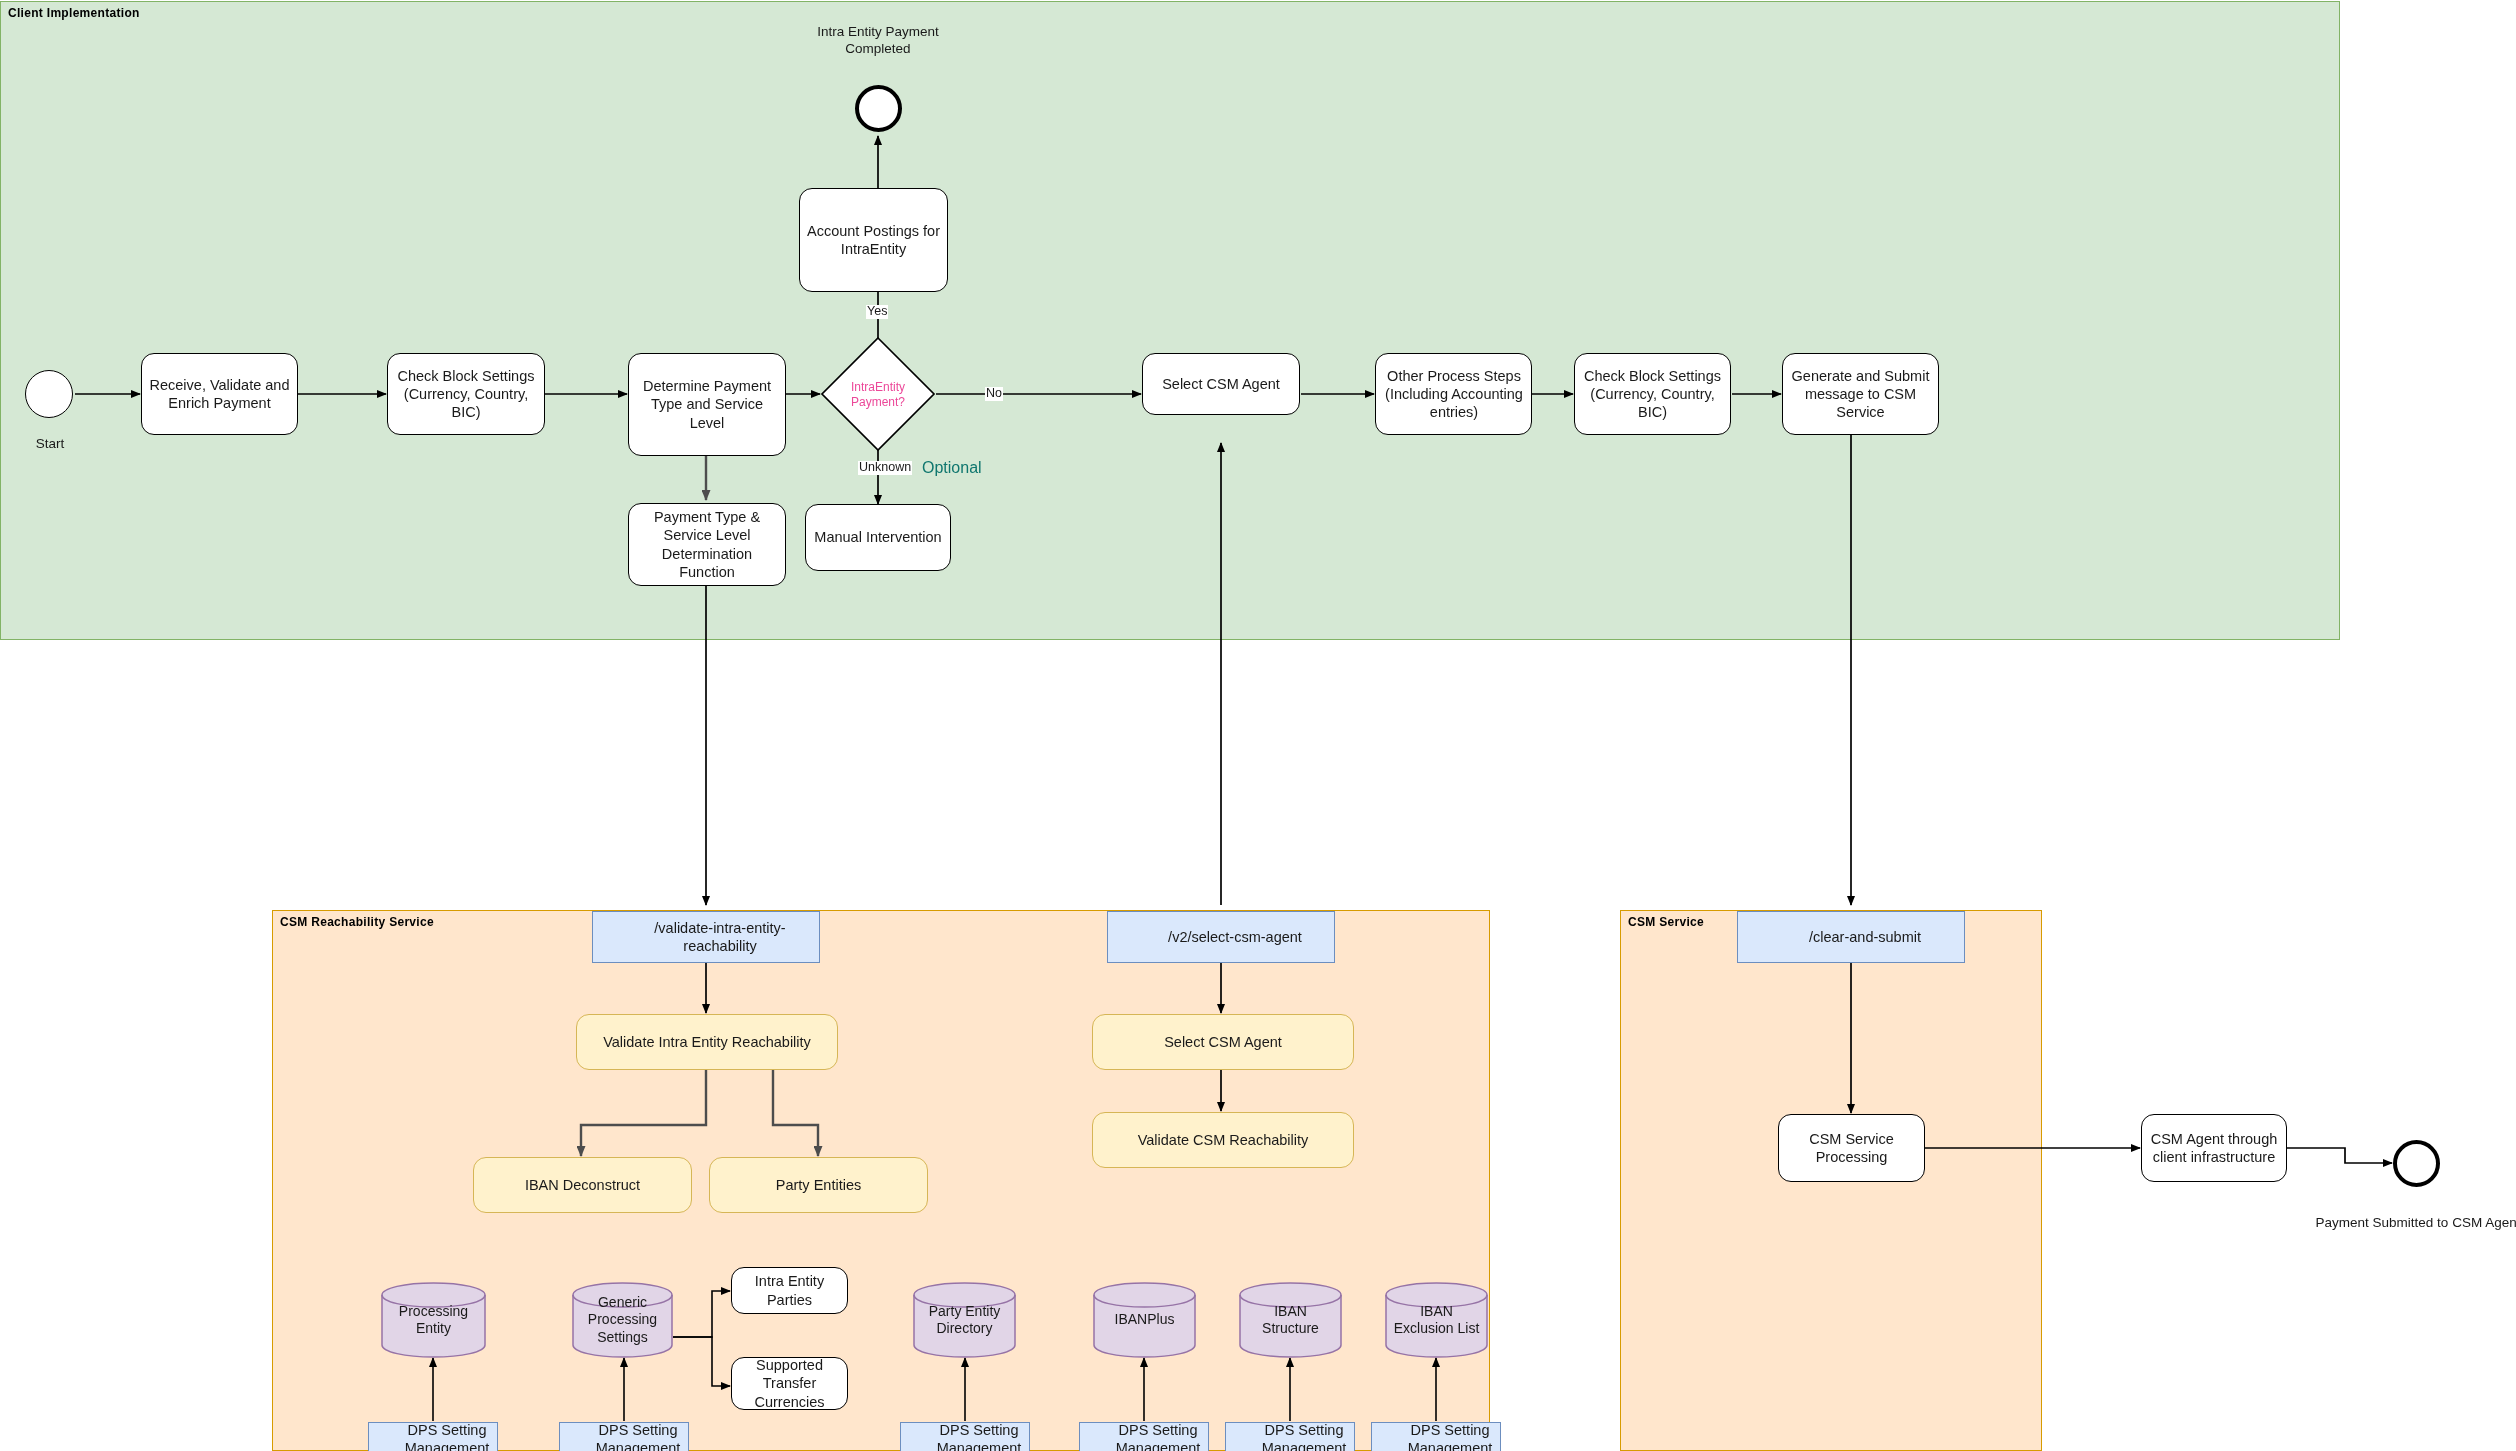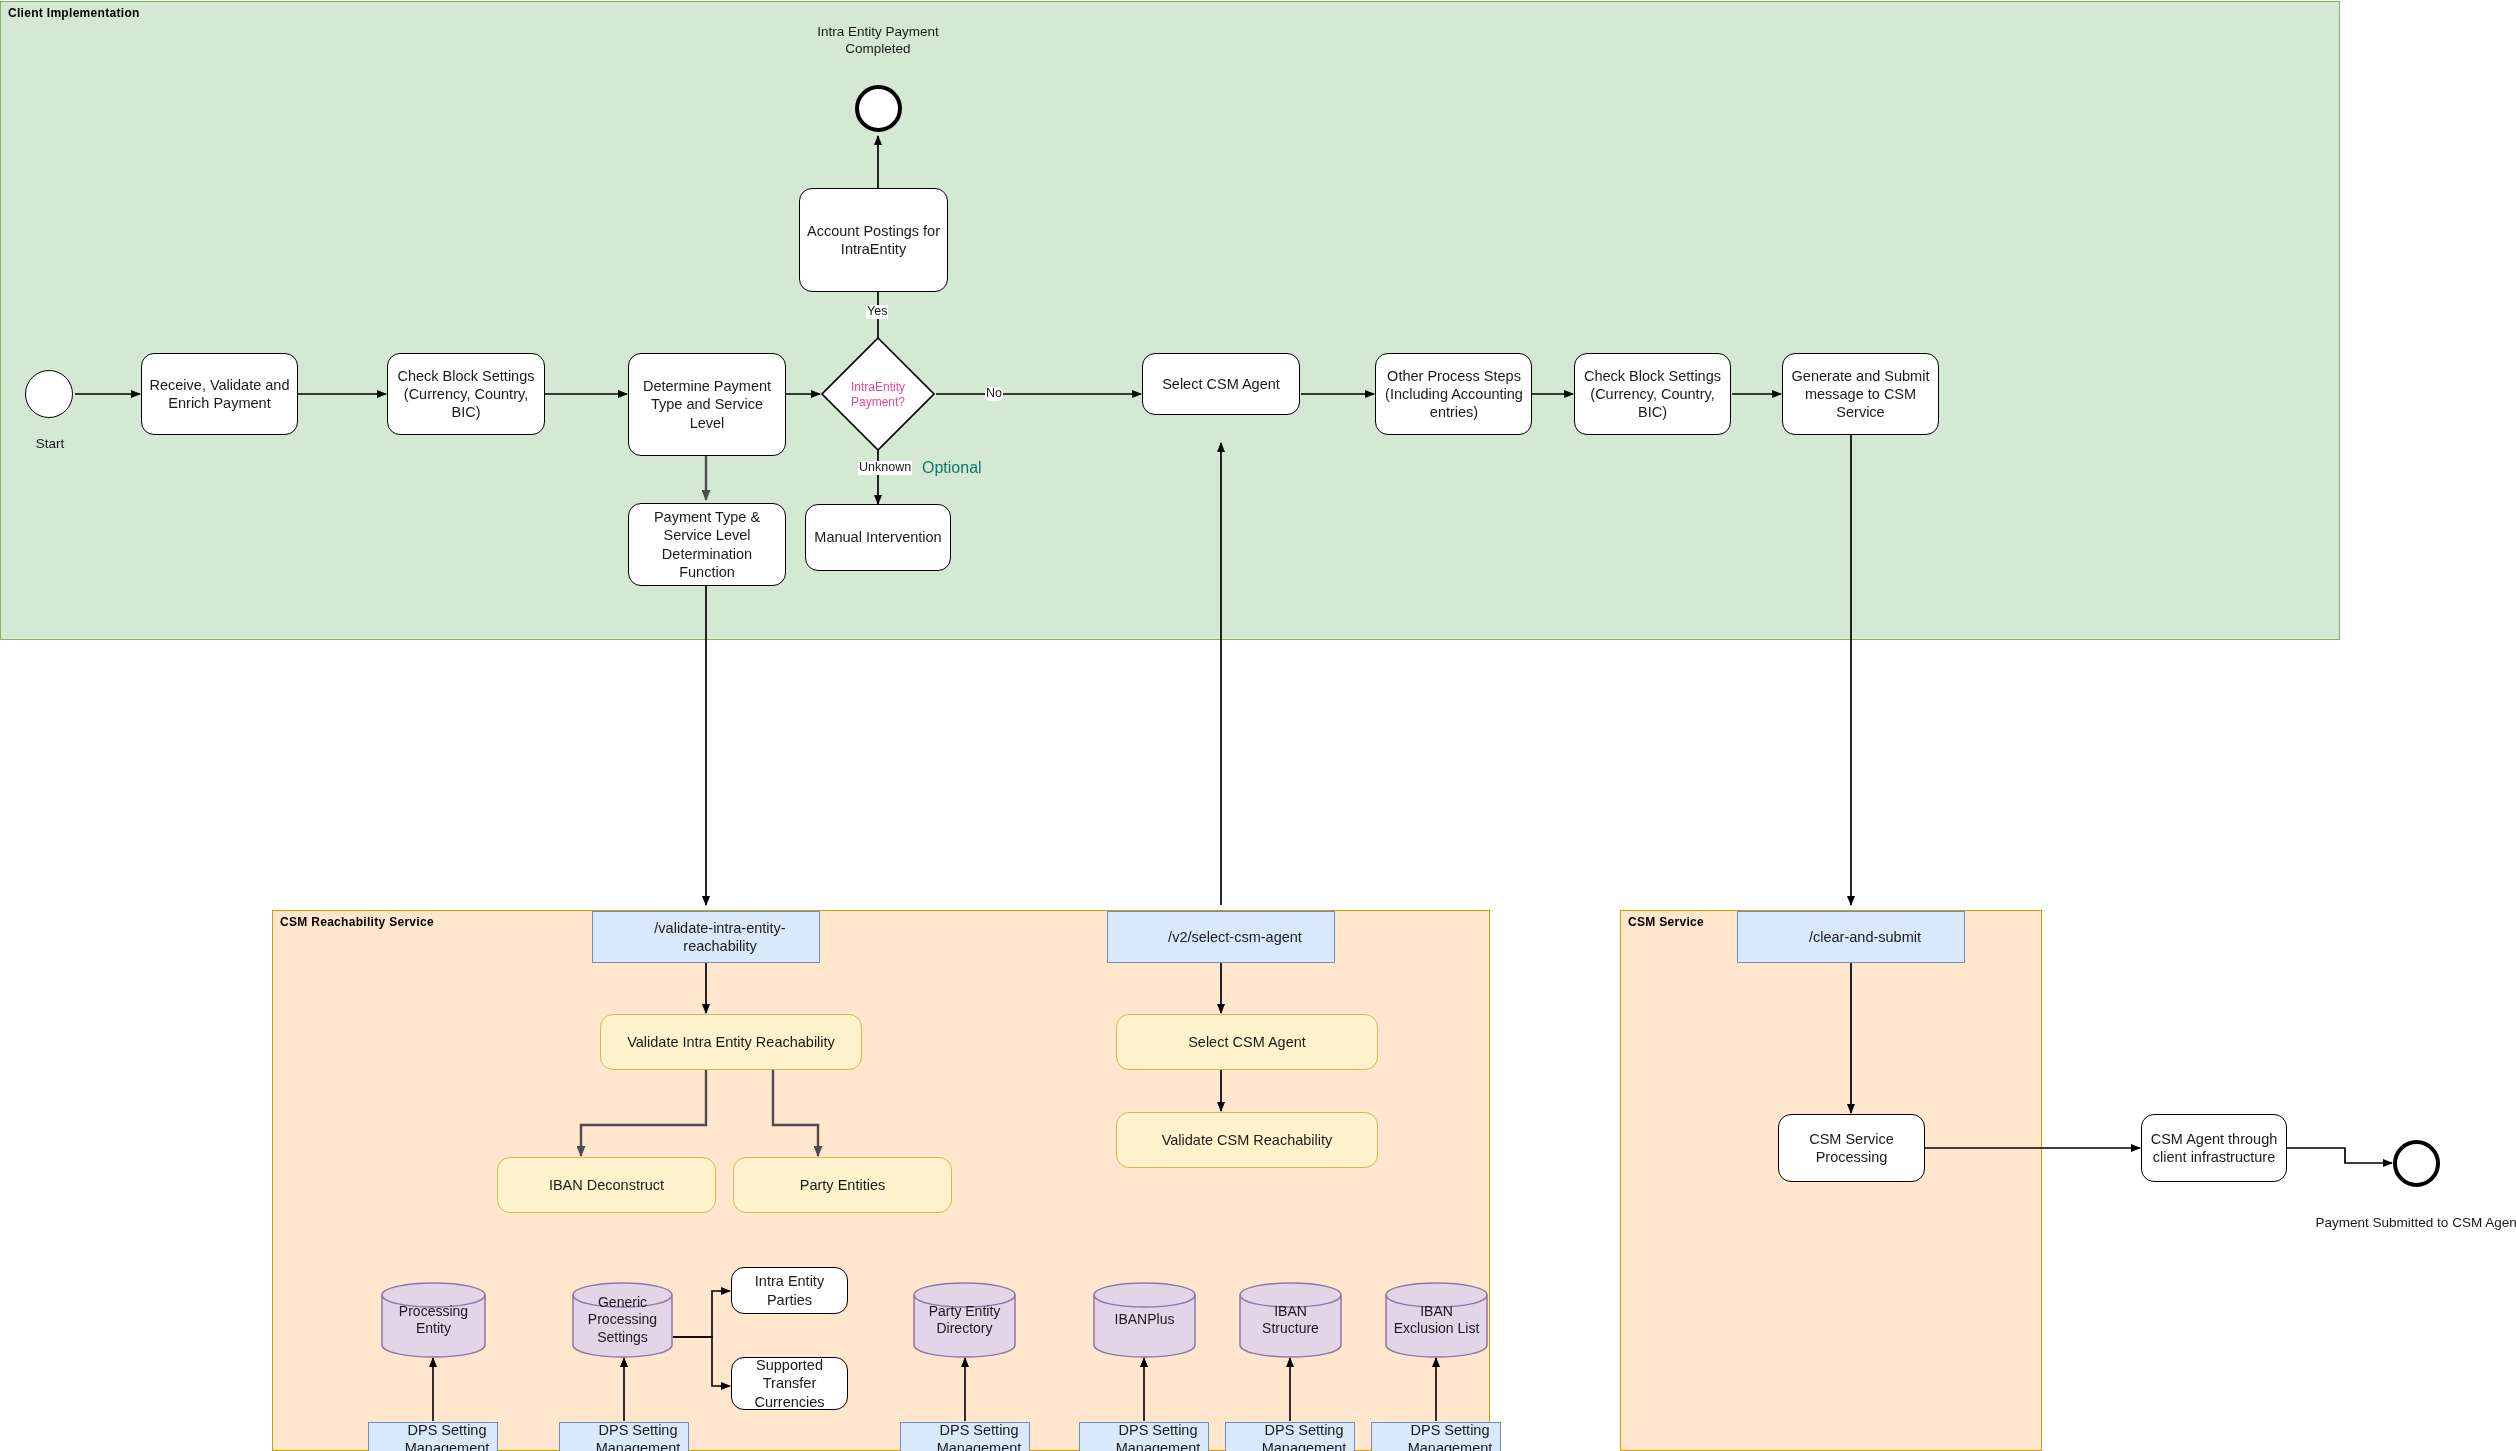--- a/index.html
+++ b/index.html
@@ -6,21 +6,21 @@
   body{font-family:"Liberation Sans",sans-serif;}
   #canvas{position:relative;width:2516px;height:1451px;overflow:hidden;background:#fff;}
 
   
   .pool{position:absolute;box-sizing:border-box;}
   .pool-title{position:absolute;font-size:12px;color:#000;font-weight:600;letter-spacing:.3px;white-space:nowrap;}
 
   
   .node{position:absolute;box-sizing:border-box;display:flex;align-items:center;justify-content:center;text-align:center;font-size:14.5px;line-height:1.25;color:#1a1a1a;padding:2px 6px;}
   .task{background:#ffffff;border:1.6px solid #000000;border-radius:13px;}
-  .task-y{background:#fff2cc;border:1.6px solid #d6b656;border-radius:13px;margin-left:24px;}
+  .task-y{background:#fff2cc;border:1.6px solid #d6b656;border-radius:13px;}
   .api{background:#dae8fc;border:1.4px solid #6c8ebf;border-radius:0;padding-left:34px;}
   .gateway{position:absolute;box-sizing:border-box;}
   .gw-label{position:absolute;display:flex;align-items:center;justify-content:center;text-align:center;font-size:12px;line-height:1.25;color:#ec4899;}
 
   
   .ev{position:absolute;border-radius:50%;background:#ffffff;box-sizing:border-box;}
   .ev-start{border:1.7px solid #000;}
   .ev-end{border:4px solid #000;}
   .ev-cap{position:absolute;font-size:13.5px;color:#1a1a1a;text-align:center;line-height:1.25;white-space:nowrap;}
 
@@ -149,21 +149,21 @@
 
   <div class="node task" style="left:1142px;top:353px;width:158px;height:62px;">Select CSM Agent</div>
 
   <div class="node task" style="left:1375px;top:353px;width:157px;height:82px;padding-left:7px;">Other Process Steps (Including Accounting entries)</div>
 
   <div class="node task" style="left:1574px;top:353px;width:157px;height:82px;">Check Block Settings (Currency, Country, BIC)</div>
 
   <div class="node task" style="left:1782px;top:353px;width:157px;height:82px;">Generate and Submit message to CSM Service</div>
 
   <div class="elabel" style="left:866px;top:305px;">Yes</div>
-  <div class="elabel" style="left:985px;top:387px;border-radius:6px;">No</div>
+  <div class="elabel" style="left:985px;top:387px;">No</div>
   <div class="elabel" style="left:858px;top:461px;">Unknown</div>
   <div class="elabel opt" style="left:921px;top:459px;">Optional</div>
 
   <div class="node api" style="left:592px;top:911px;width:228px;height:52px;">/validate-intra-entity-reachability</div>
 
   <div class="node task-y" style="left:576px;top:1014px;width:262px;height:56px;">Validate Intra Entity Reachability</div>
 
   <div class="node task-y" style="left:473px;top:1157px;width:219px;height:56px;">IBAN Deconstruct</div>
 
   <div class="node task-y" style="left:709px;top:1157px;width:219px;height:56px;">Party Entities</div>

